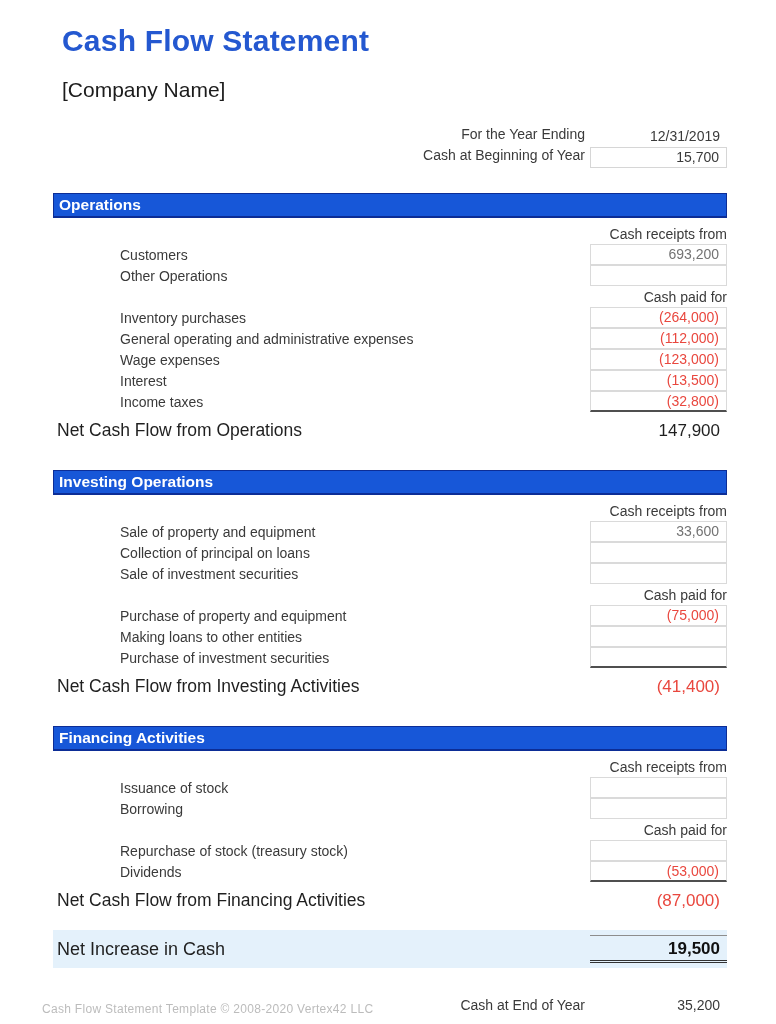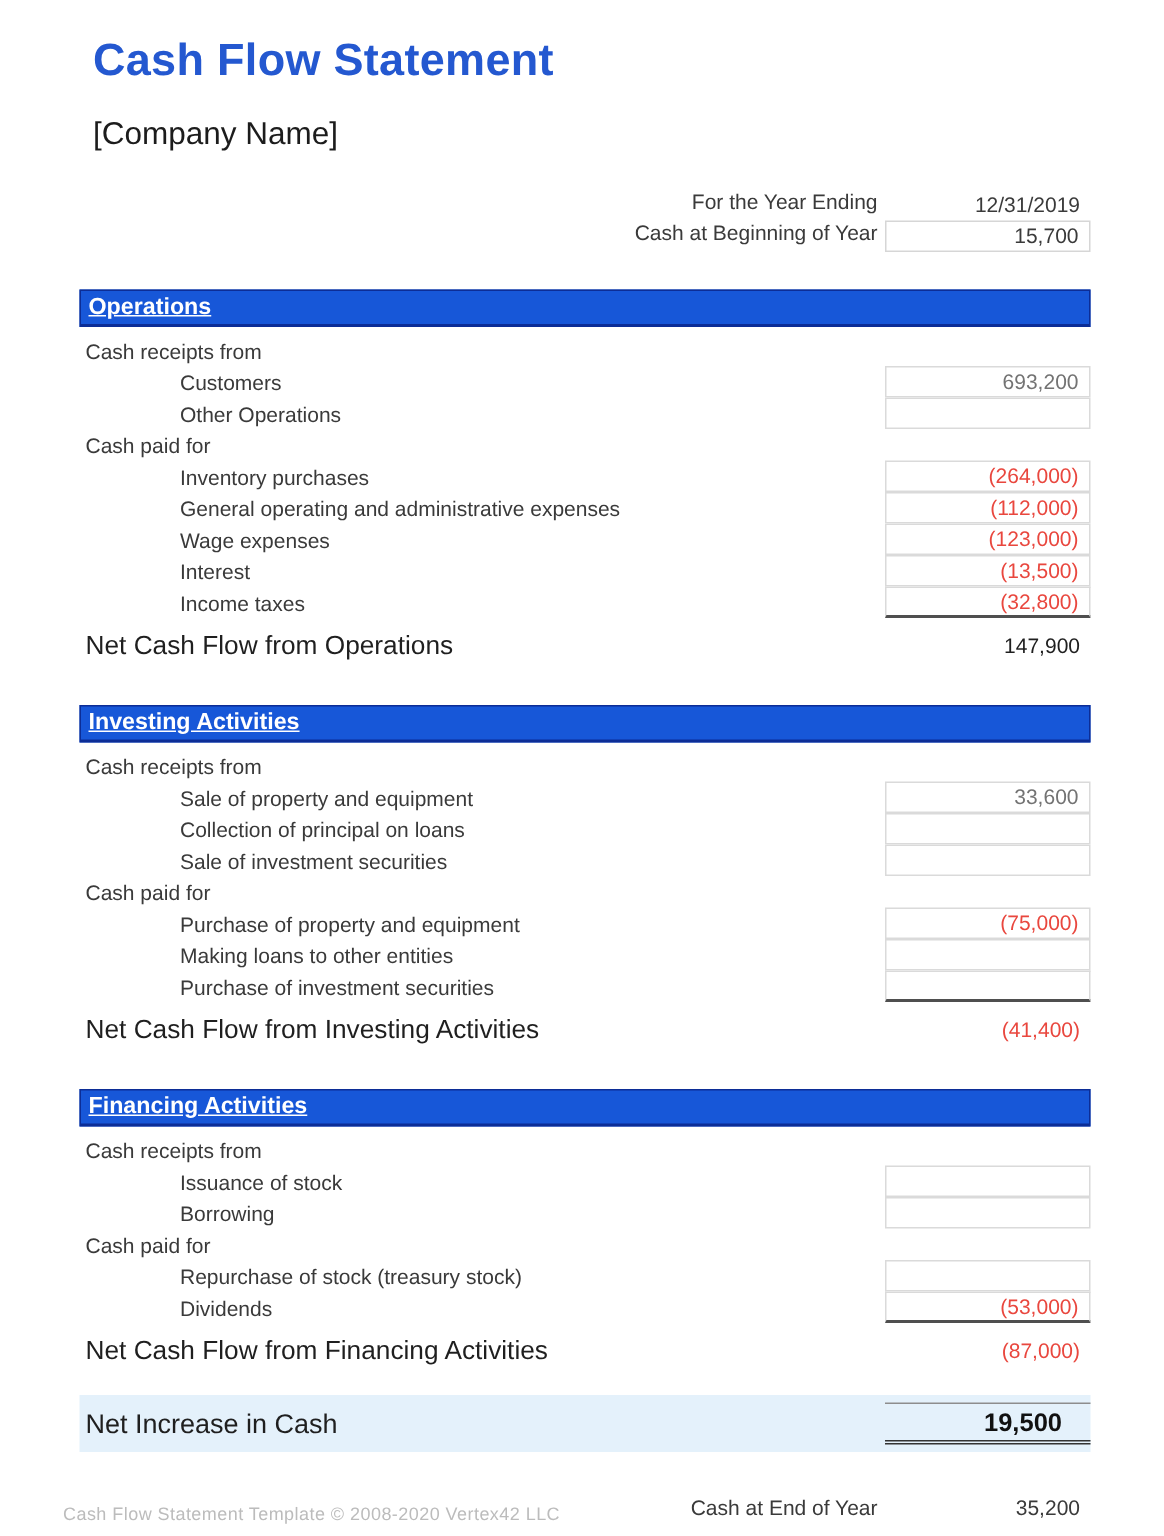--- a/index.html
+++ b/index.html
@@ -41,51 +41,51 @@
     border:1px solid #d6d6d6; line-height:19px;
   }
   
   .section { margin-top:25px; }
   .section-bar {
     height:25px;
     background:var(--bar, #1757d8);
     border:1px solid #0c2d96;
     border-bottom-width:2px;
     color:#fff; font-weight:bold; font-size:15.5px;
-    padding:2px 0 0 5px; margin-bottom:5px;text-decoration:underline;
+    padding:2px 0 0 5px; margin-bottom:5px;
   }
   
   .row { display:flex; align-items:center; height:21px; }
   .row-label { flex:1; font-size:14px; color:#3a3a3a; }
-  .type-group .row-label { padding-left:4px; }
+  .type-group .row-label { padding-left:4px;text-align:right; }
   .type-item .row-label { padding-left:67px; }
   .row-value {
     width:137px; text-align:right; font-size:14px;
     padding-right:7px; color:#737373;
     height:21px; line-height:21px;
   }
   .type-item .row-value {
     border:1px solid #dadada; line-height:19px; background:#fff;
   }
   .last-item .row-value { border-bottom:2px solid #4f4f4f; }
   .negative .row-value { color:var(--neg, #e9473e); }
   
   .type-total { height:30px; margin-top:3px; }
   .type-total .row-label { font-size:17.5px; color:#1f1f1f; padding-left:4px; }
-  .type-total .row-value { font-size:14px; color:#1f1f1f; border:none; }
+  .type-total .row-value { font-size:17px; color:#1f1f1f; border:none; }
   .type-total.negative .row-value { color:var(--neg, #e9473e); }
   
   .band {
     display:flex; align-items:center;
     height:38px; margin-top:15px;
     background:var(--band, #e4f1fb);
   }
   .band .b-label { flex:1; font-size:18px; color:#1f1f1f; padding-left:4px; }
   .band .b-value {
-    width:137px; text-align:right; padding-right:19px;
+    width:137px; text-align:right; padding-right:7px;
     font-size:17px; font-weight:bold; color:#111;
     border-top:1px solid #8d8d8d;
     border-bottom:3px double #333;
     height:28px; line-height:25px;
   }
   
   .end-row {
     display:flex; justify-content:flex-end; align-items:center;
     margin-top:26px; font-size:14px; height:21px;
   }
@@ -169,21 +169,21 @@
 
   <div class="row type-total">
     <span class="row-label">Net Cash Flow from Operations</span>
     <span class="row-value">147,900</span>
   </div>
 </div>
   </div>
 
   <div class="section">
     <div class="section-bar">
-      <span>Investing Activities</span>
+      <span>Investing Operations</span>
     </div>
     <div>
   <div class="row type-group">
     <span class="row-label">Cash receipts from</span>
 
   </div>
 
   <div class="row type-item">
     <span class="row-label">Sale of property and equipment</span>
     <span class="row-value">33,600</span>

